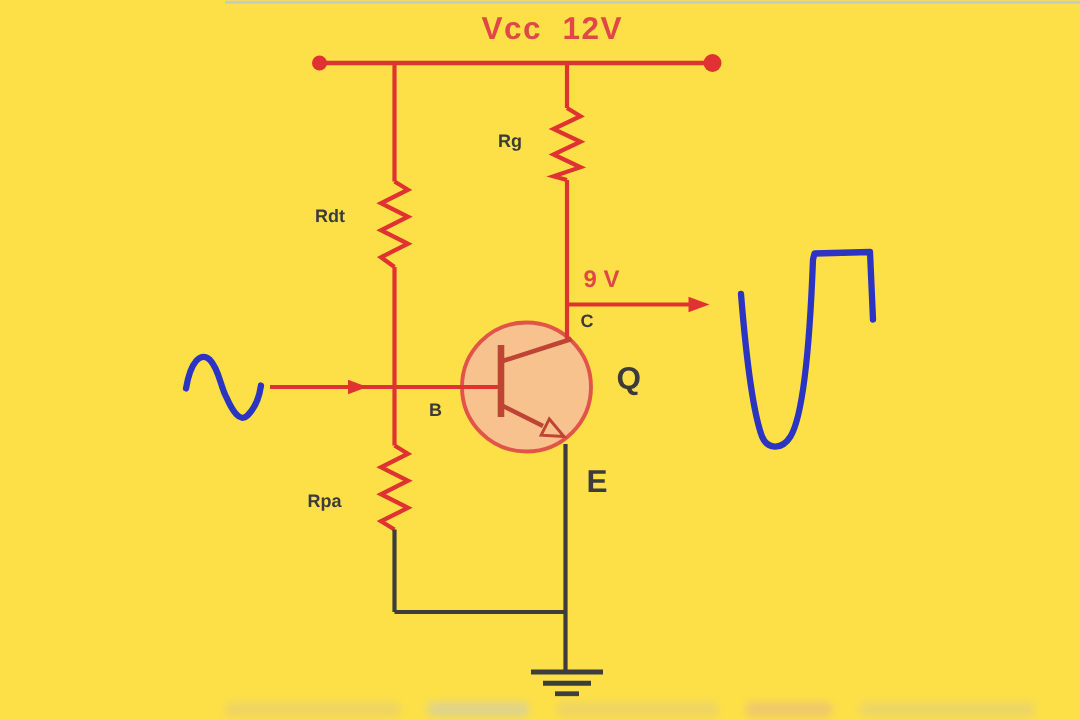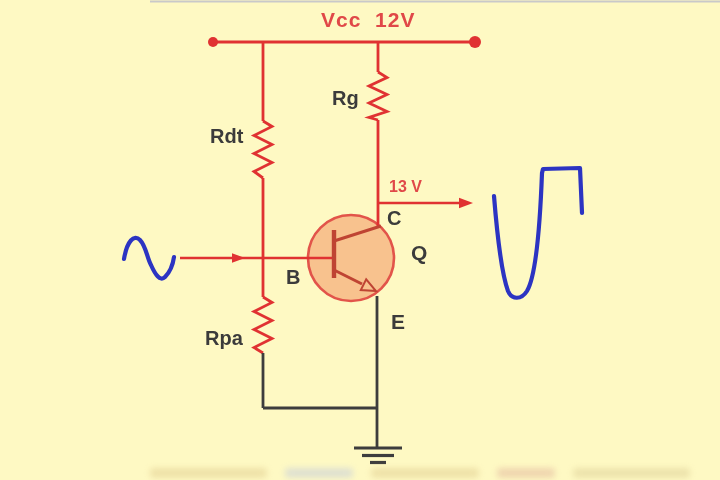--- a/index.html
+++ b/index.html
@@ -1,30 +1,30 @@
 <!DOCTYPE html>
 <html style="--red: #e03232; --red_text: #e04848; --label: #3b3b3b; --dark_wire: #3d3d3d; --blue: #2c34c2; --transistor_fill: #f8c28e; --transistor_border: #e2544a; --transistor_inner: #bf4433;"><head>
 <meta charset="utf-8">
 <style>
   html,body{margin:0;padding:0;background:#fff;}
   body{width:720px;height:480px;overflow:hidden;}
   .stage{
-    position:relative;width:720px;height:480px;background:#fef9c3;
+    position:relative;width:720px;height:480px;background:#fde047;
     font-family:"Liberation Sans",sans-serif;
   }
   .stage svg{position:absolute;left:0;top:0;}
   .lbl{
     position:absolute;font-weight:bold;color:var(--label,#3b3b3b);
-    font-size:20px;line-height:1;white-space:pre;user-select:none;
+    font-size:12px;line-height:1;white-space:pre;user-select:none;
   }
   .lbl.red{color:var(--red_text,#e04848);}
   .lbl-vcc{left:321px;top:9px;font-size:21px;letter-spacing:1px;}
   .lbl-v10{left:389px;top:179px;font-size:16px;}
   .lbl-rg {left:332px;top:88px;}
-  .lbl-rdt{left:210px;top:126px;}
+  .lbl-rdt{left:210px;top:138px;}
   .lbl-rpa{left:205px;top:328px;}
   .lbl-c  {left:387px;top:208px;}
   .lbl-q  {left:411px;top:242px;font-size:21px;}
   .lbl-b  {left:286px;top:267px;}
   .lbl-e  {left:391px;top:311px;font-size:21px;}
   .watermark{
     position:absolute;left:150px;top:468px;width:540px;height:12px;
     display:flex;gap:18px;filter:blur(3px);opacity:.45;overflow:hidden;
   }
   .watermark span{display:block;height:10px;border-radius:4px;}
@@ -86,21 +86,21 @@
       <line x1="362" y1="455.5" x2="394" y2="455.5"></line>
       <line x1="370" y1="462.5" x2="386" y2="462.5"></line>
     </g>
 
     <path d="M124,259 C127,241 134,234 140,240 C146,246 147,258 151,265 C155,274 160,282 165,277 C170,272 173,264 174,257" fill="none" style="stroke:var(--blue)" stroke-width="4.2" stroke-linecap="round"></path>
 
     <path d="M494,196 C497,233 501,272 508,291 C511.5,299.5 521,300.5 527,291 C536,276 540,226 542,173 L543,169 L580,168 L582,213" fill="none" style="stroke:var(--blue)" stroke-width="4.2" stroke-linecap="round" stroke-linejoin="round"></path>
   </svg>
 
   <div class="lbl red lbl-vcc">Vcc  12V</div>
-  <div class="lbl red lbl-v10">13 V</div>
+  <div class="lbl red lbl-v10">9 V</div>
   <div class="lbl lbl-rg">Rg</div>
   <div class="lbl lbl-rdt">Rdt</div>
   <div class="lbl lbl-rpa">Rpa</div>
   <div class="lbl lbl-c">C</div>
   <div class="lbl lbl-q">Q</div>
   <div class="lbl lbl-b">B</div>
   <div class="lbl lbl-e">E</div>
 
   <div class="watermark">
     <span style="width:120px;background:#dcc587"></span>

